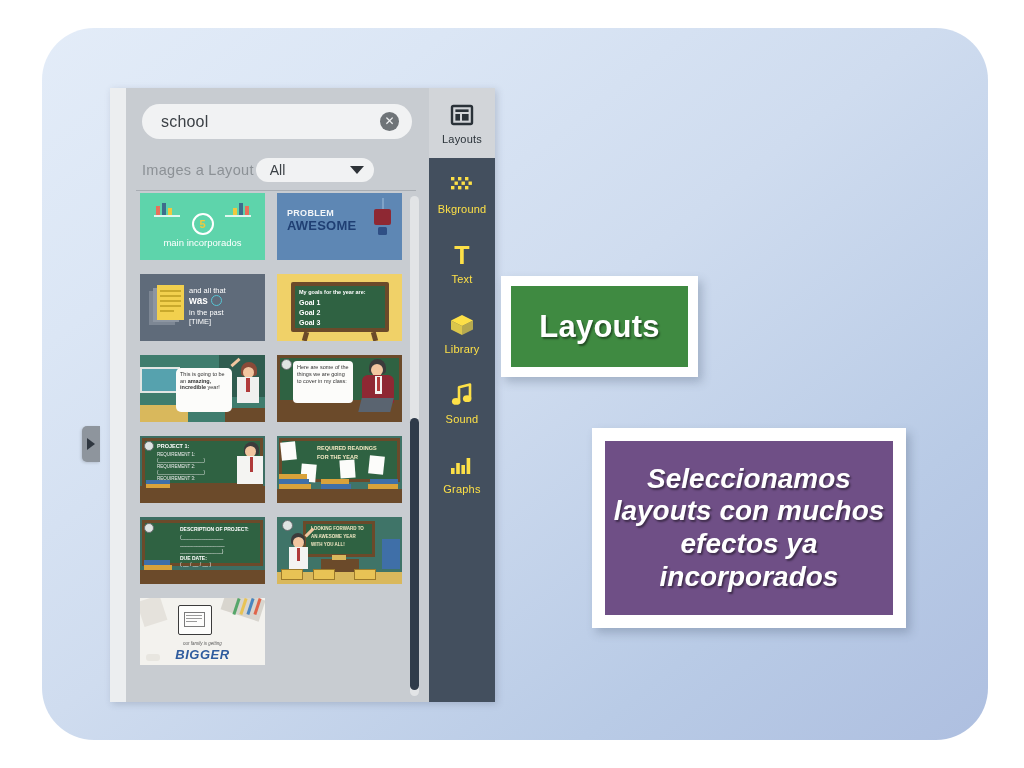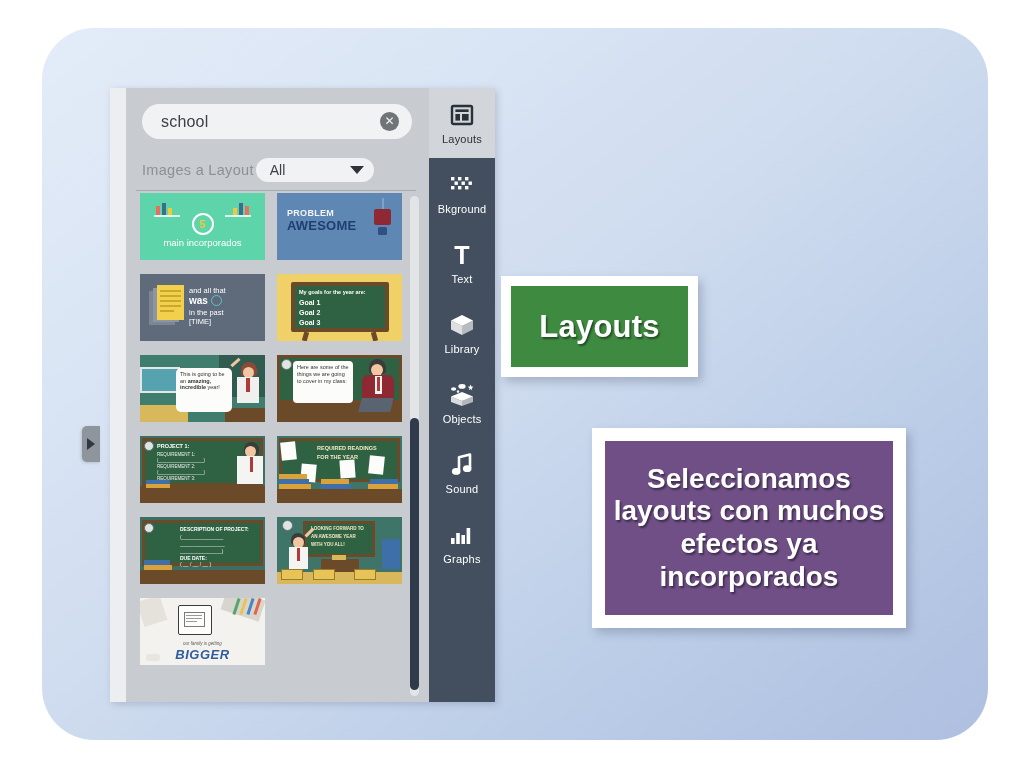--- a/index.html
+++ b/index.html
@@ -202,21 +202,21 @@
     width: 66px; height: 614px;
     background: #434f5e;
   }
   .side-item {
     height: 70px;
     display: flex;
     flex-direction: column;
     align-items: center;
     justify-content: center;
     gap: 5px;
-    color: #ffffff;
+    color: #fde047;
     cursor: pointer;
   }
   .side-item.active {
     background: #d2d5d9;
     color: #2a3239;
   }
   .side-label {
     font-size: 11px;
     letter-spacing: 0.2px;
     white-space: nowrap;
@@ -256,20 +256,21 @@
     box-shadow: 4px 5px 9px rgba(70,85,110,0.30);
   }
   .callout-inner {
     width: 100%; height: 100%;
     display: flex;
     align-items: center;
     justify-content: center;
     text-align: center;
     color: #ffffff;
     font-weight: bold;
+    font-style: italic;
     text-shadow: 1.5px 1.5px 2px rgba(0,0,0,0.45);
   }
 
   #callout-green {
     left: 501px; top: 276px;
     width: 197px; height: 101px;
     padding: 10px;
   }
   #callout-green .callout-inner {
     background: #3f8a41;
@@ -536,34 +537,20 @@
             <svg width="24" height="22" viewBox="0 0 24 22">
               <path d="M12 1 L23 6.5 L12 12 L1 6.5 Z" fill="currentColor"></path>
               <path d="M1 6.5 L1 15.5 L12 21 L12 12 Z" fill="currentColor" opacity="0.82"></path>
               <path d="M23 6.5 L23 15.5 L12 21 L12 12 Z" fill="currentColor" opacity="0.62"></path>
             </svg>
           </span>
           <span class="side-label">Library</span>
         </div>
         <div class="side-item">
           <span class="side-icon">
-            <svg width="26" height="24" viewBox="0 0 26 24">
-              <path d="M13 9 L24 13.5 L13 18 L2 13.5 Z" fill="currentColor"></path>
-              <path d="M2 13.5 L2 19 L13 23 L13 18 Z" fill="currentColor" opacity="0.8"></path>
-              <path d="M24 13.5 L24 19 L13 23 L13 18 Z" fill="currentColor" opacity="0.6"></path>
-              <ellipse cx="13" cy="3.4" rx="3.6" ry="2.4" fill="currentColor"></ellipse>
-              <ellipse cx="4.6" cy="6" rx="2.6" ry="1.7" fill="currentColor"></ellipse>
-              <path d="M21.6 1.4 L22.4 3.4 L24.4 3.8 L22.8 5.2 L23.2 7.2 L21.6 6.1 L20 7.2 L20.4 5.2 L18.8 3.8 L20.8 3.4 Z" fill="currentColor"></path>
-              <path d="M9 6.4 L9.5 7.7 L10.8 7.9 L9.8 8.8 L10.1 10.1 L9 9.4 L7.9 10.1 L8.2 8.8 L7.2 7.9 L8.5 7.7 Z" fill="currentColor"></path>
-            </svg>
-          </span>
-          <span class="side-label">Objects</span>
-        </div>
-        <div class="side-item">
-          <span class="side-icon">
             <svg width="22" height="24" viewBox="0 0 22 24">
               <path d="M8 17.5 V4.2 L19 1.6 V14.8" fill="none" stroke="currentColor" stroke-width="2.6" stroke-linejoin="round"></path>
               <ellipse cx="5.2" cy="18.4" rx="4.3" ry="3.4" fill="currentColor"></ellipse>
               <ellipse cx="16.2" cy="15.7" rx="4.3" ry="3.4" fill="currentColor"></ellipse>
             </svg>
           </span>
           <span class="side-label">Sound</span>
         </div>
         <div class="side-item">
           <span class="side-icon">

